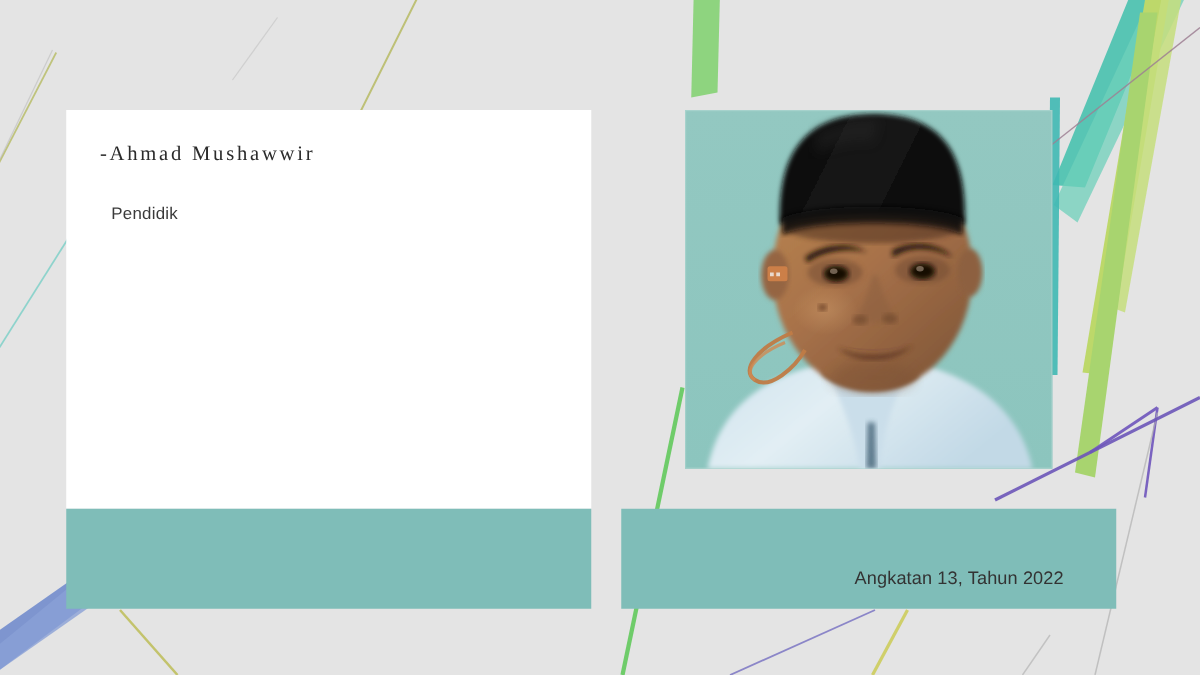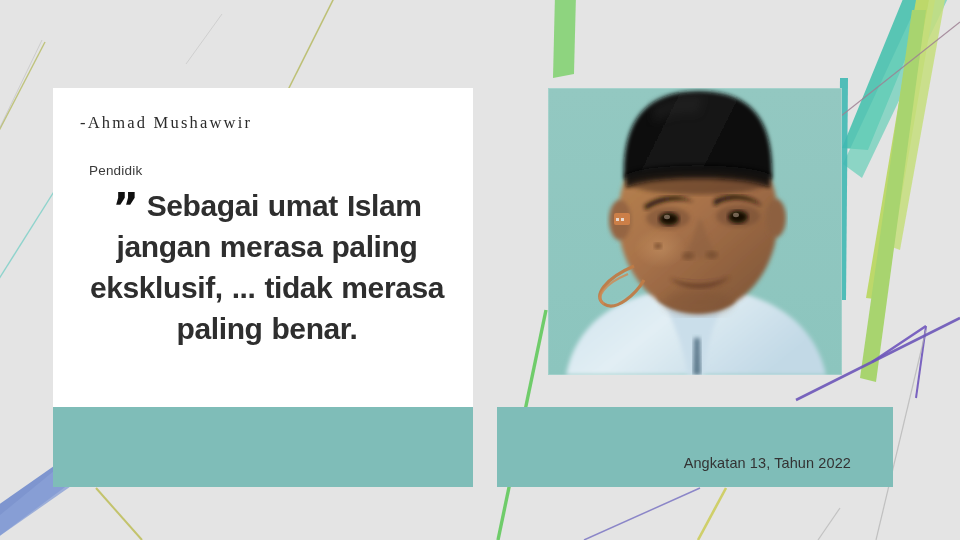--- a/index.html
+++ b/index.html
@@ -9,21 +9,20 @@
     font-family:"Liberation Sans", sans-serif;
     position:relative;
   }
 
   #slide {
     position:absolute;
     left:0; top:0;
     width:960px; height:540px;
     background:#e4e4e4;
     overflow:hidden;
-    text-align:center;
   }
 
   
   #decor { position:absolute; left:0; top:0; width:960px; height:540px; }
 
   
   #quote-card {
     position:absolute;
     left:53px; top:88px;
     width:420px; height:319px;
@@ -134,21 +133,20 @@
     <path d="M 96,488 L 142,540" stroke="#c3c36c" stroke-width="2" fill="none"></path>
     <path d="M 546,310 L 498,540" stroke="#6fcc6a" stroke-width="3.4" fill="none"></path>
     <path d="M 700,488 L 584,540" stroke="#8b86c8" stroke-width="1.5" fill="none"></path>
     <path d="M 726,488 L 698,540" stroke="#cfcf6a" stroke-width="2.6" fill="none"></path>
     <path d="M 840,508 L 818,540" stroke="#b3b3b3" stroke-width="1.2" fill="none" opacity="0.7"></path>
   </svg>
 
   <div id="quote-card">
     <div id="author-name">-Ahmad Mushawwir</div>
     <div id="author-role">Pendidik</div>
-    <div id="quote-body"><span id="quote-mark">”</span><span>Sebagai umat Islam jangan merasa paling eksklusif, ... tidak merasa paling benar.</span></div>
   </div>
 
   <div id="teal-bar-left" class="teal-bar" style="background:#7fbdb8"></div>
 
   <div id="teal-bar-right" class="teal-bar" style="background:#7fbdb8">
     <div id="caption-text">Angkatan 13, Tahun 2022</div>
   </div>
 
   <div id="portrait">
     <svg viewBox="0 0 294 287" preserveAspectRatio="none">

